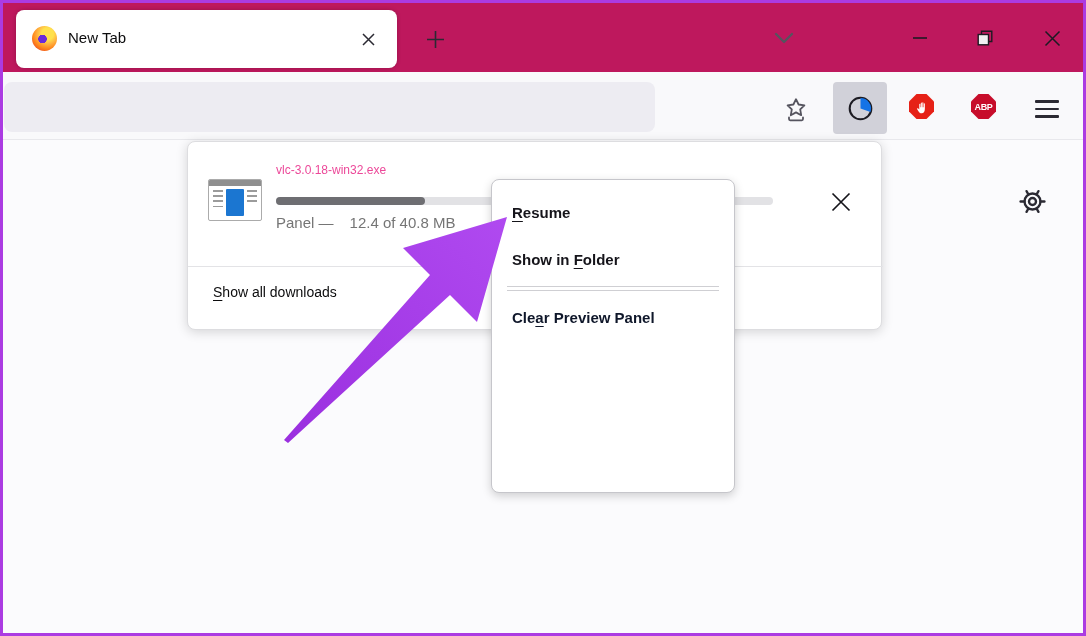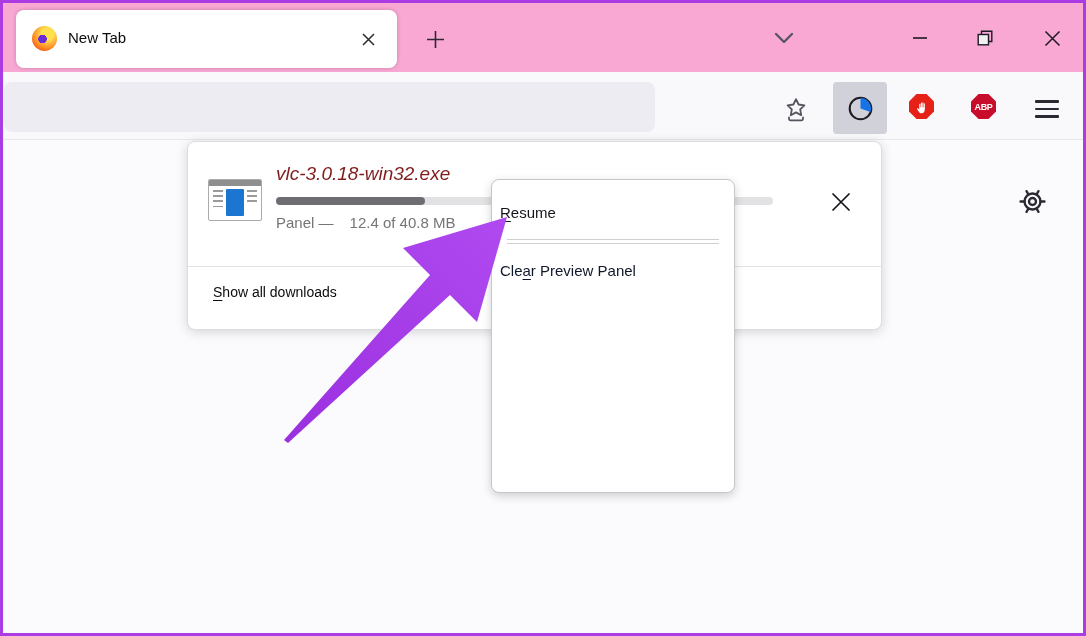--- a/index.html
+++ b/index.html
@@ -2,21 +2,21 @@
 <html><head>
 <meta charset="utf-8">
 <style>
   * { margin:0; padding:0; box-sizing:border-box; }
   html,body { width:1086px; height:636px; font-family:"Liberation Sans", sans-serif; }
   .screen {
     position:relative; width:1086px; height:636px;
     border:3px solid #ab3be2; background:#fbfbfd; overflow:hidden;
   }
   
-  .tabbar { position:absolute; left:0; top:0; width:1080px; height:69px; background:#f9a8d4; }
+  .tabbar { position:absolute; left:0; top:0; width:1080px; height:69px; background:#be185d; }
   .tab {
     position:absolute; left:13px; top:7px; width:381px; height:58px;
     background:#ffffff; border-radius:8px; box-shadow:0 0 4px rgba(0,0,0,.22);
   }
   .favicon { position:absolute; left:16px; top:16px; width:25px; height:25px; border-radius:50%;
     background:
       radial-gradient(circle at 42% 52%, #6a2bd9 0 21%, rgba(0,0,0,0) 23%),
       radial-gradient(circle at 62% 32%, #ffe14d 0 26%, #ffb340 44%, #ff8a1e 62%, #f0541e 82%, #d9418f 100%);
   }
   .tab-title { position:absolute; left:52px; top:19px; font-size:15px; color:#0c0c0d; }
@@ -45,33 +45,33 @@
   .panel { position:absolute; left:184px; top:138px; width:695px; height:189px; background:#ffffff;
     border:1px solid #ddddE0; border-radius:8px; box-shadow:0 2px 12px rgba(0,0,0,.16); }
   .file-icon { position:absolute; left:20px; top:37px; width:54px; height:42px; background:#fff;
     border:1px solid #ababab; border-radius:2px; overflow:hidden; }
   .file-icon .titlebar { height:6px; background:#8f8f8f; }
   .file-icon .body { position:relative; height:36px; }
   .file-icon .lines-l, .file-icon .lines-r { position:absolute; top:4px; display:flex; flex-direction:column; gap:3.6px; }
   .file-icon .lines-l { left:4px; } .file-icon .lines-r { right:4px; }
   .file-icon .lines-l i, .file-icon .lines-r i { display:block; width:10px; height:1.6px; background:#9b9b9b; }
   .file-icon .blue { position:absolute; left:17px; top:3px; width:18px; height:27px; background:#1b76d1; border-radius:1px; }
-  .dl-name { position:absolute; left:88px; top:21px; font-size:19px; color:#7f1d1d;font-style:italic; }
+  .dl-name { position:absolute; left:88px; top:21px; font-size:12px; color:#ec4899; }
   .progress { position:absolute; left:88px; top:55px; width:497px; height:8px; background:#e2e2e5; border-radius:4px; }
   .progress .fill { height:8px; background:#6e6e72; border-radius:4px; }
   .dl-status { position:absolute; left:88px; top:72px; font-size:15px; color:#757575; }
   .dl-status .detail { margin-left:16px; }
   .panel-close { position:absolute; left:639px; top:46px; width:28px; height:28px; }
   .panel-hr { position:absolute; left:0; top:124px; width:695px; height:0; border-top:1px solid #e3e3e6; }
   .panel-footer { position:absolute; left:25px; top:142px; font-size:14px; color:#0c0c0d; }
   .akey { text-decoration:underline; text-underline-offset:2.5px; text-decoration-thickness:1px; }
   
   .ctx-menu { position:absolute; left:488px; top:176px; width:244px; height:314px; background:#ffffff;
     border:1px solid #c6c6cb; border-radius:8px; box-shadow:0 3px 10px rgba(0,0,0,.18); padding-top:9px; }
-  .ctx-item { height:47px; display:flex; align-items:center; padding-left:8px; font-size:15px; color:#15141a; }
+  .ctx-item { height:47px; display:flex; align-items:center; padding-left:20px; font-size:15px; color:#15141a;font-weight:bold; }
   .ctx-item.disabled { color:#0f172a; }
   .ctx-sep { border-top:1px solid #cfcfd3; margin:3px 15px; }
   
   .arrow-overlay { position:absolute; left:0; top:0; width:1086px; height:636px; pointer-events:none; }
   svg { display:block; }
 </style>
 </head>
 <body>
 
 <div class="screen">
@@ -195,20 +195,23 @@
       </svg>
     </div>
     <div class="panel-hr"></div>
     <div class="panel-footer"><span></span><span class="akey">S</span><span>how all downloads</span></div>
   </div>
 
   <div class="ctx-menu">
     <div class="ctx-item">
         <span><span></span><span class="akey">R</span><span>esume</span></span>
       </div>
+    <div class="ctx-item">
+        <span><span>Show in </span><span class="akey">F</span><span>older</span></span>
+      </div>
     <div class="ctx-sep"></div>
     <div class="ctx-sep"></div>
     <div class="ctx-item disabled">
         <span><span>Cle</span><span class="akey">a</span><span>r Preview Panel</span></span>
       </div>
   </div>
 
   <svg class="arrow-overlay" viewBox="0 0 1086 636">
     <defs>
       <linearGradient id="arrowGrad" x1="281" y1="438" x2="504" y2="214" gradientUnits="userSpaceOnUse">

